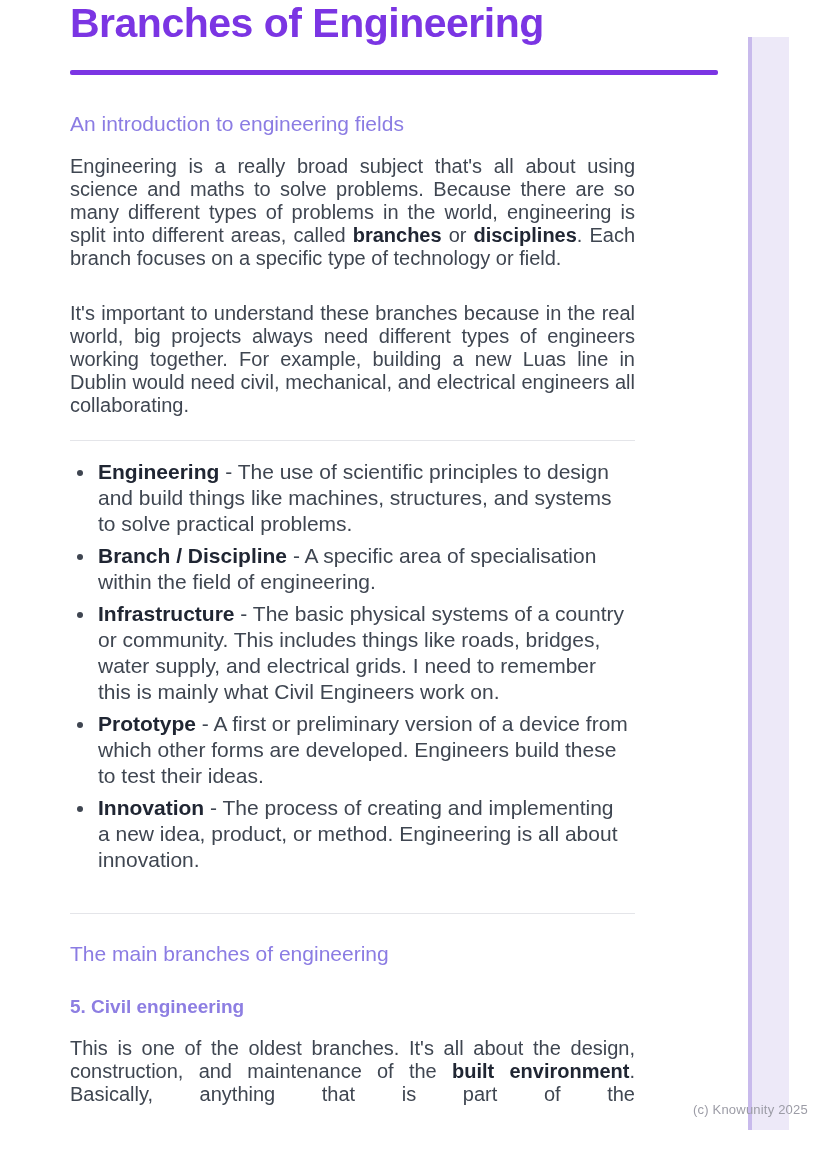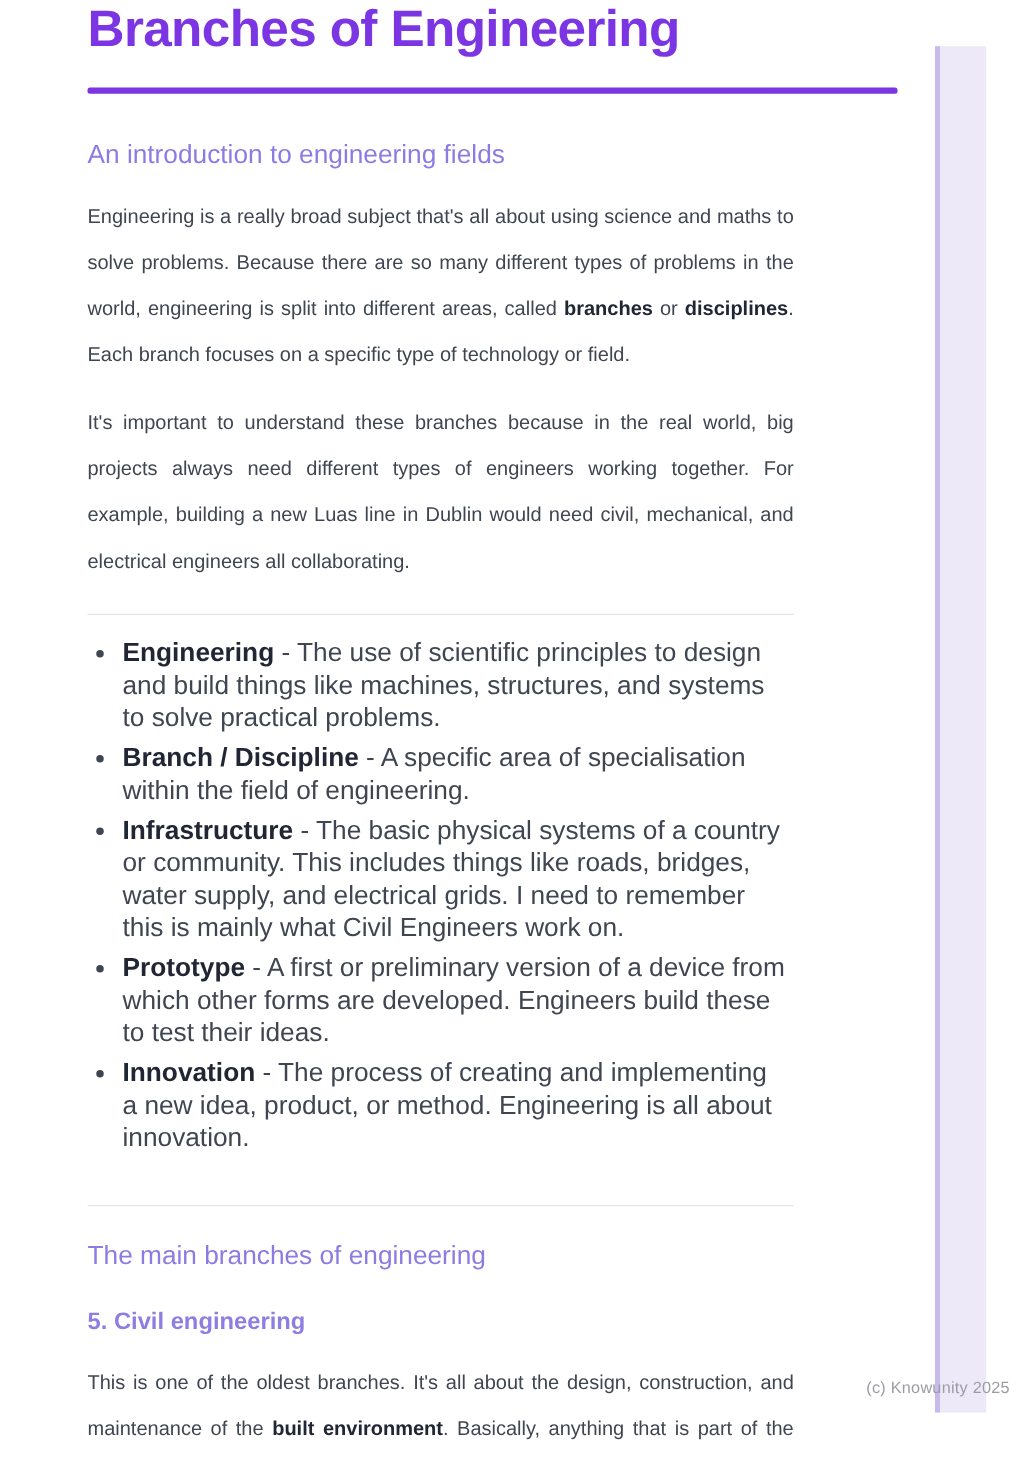--- a/index.html
+++ b/index.html
@@ -41,26 +41,26 @@
   h2.intro-h2 { margin-top:36px; }
   h2.keyterms-h2 { margin-top:26px; }
   h2.main-h2 { margin-top:27px; }
   h3 {
     margin-top:30px;
     font-size:19px; line-height:22px; font-weight:bold;
     color:#8D7EE2;
   }
   .para {
     width:565px;
-    font-size:16px; line-height:37px;
+    font-size:20px; line-height:23px;
     color:#3F4651;
     text-align:justify;
   }
   .p-first  { margin-top:19px; }
-  .p-follow { margin-top:17px; }
+  .p-follow { margin-top:32px; }
   .justify-all { text-align:justify; text-align-last:justify; }
   strong { font-weight:bold; color:#202633; }
   .divider {
     border:none; border-top:1px solid #E4E5E9;
     width:565px;
   }
   .divider-1 { margin-top:23px; }
   .divider-2 { margin-top:40px; }
   ul.terms {
     margin-top:18px;

